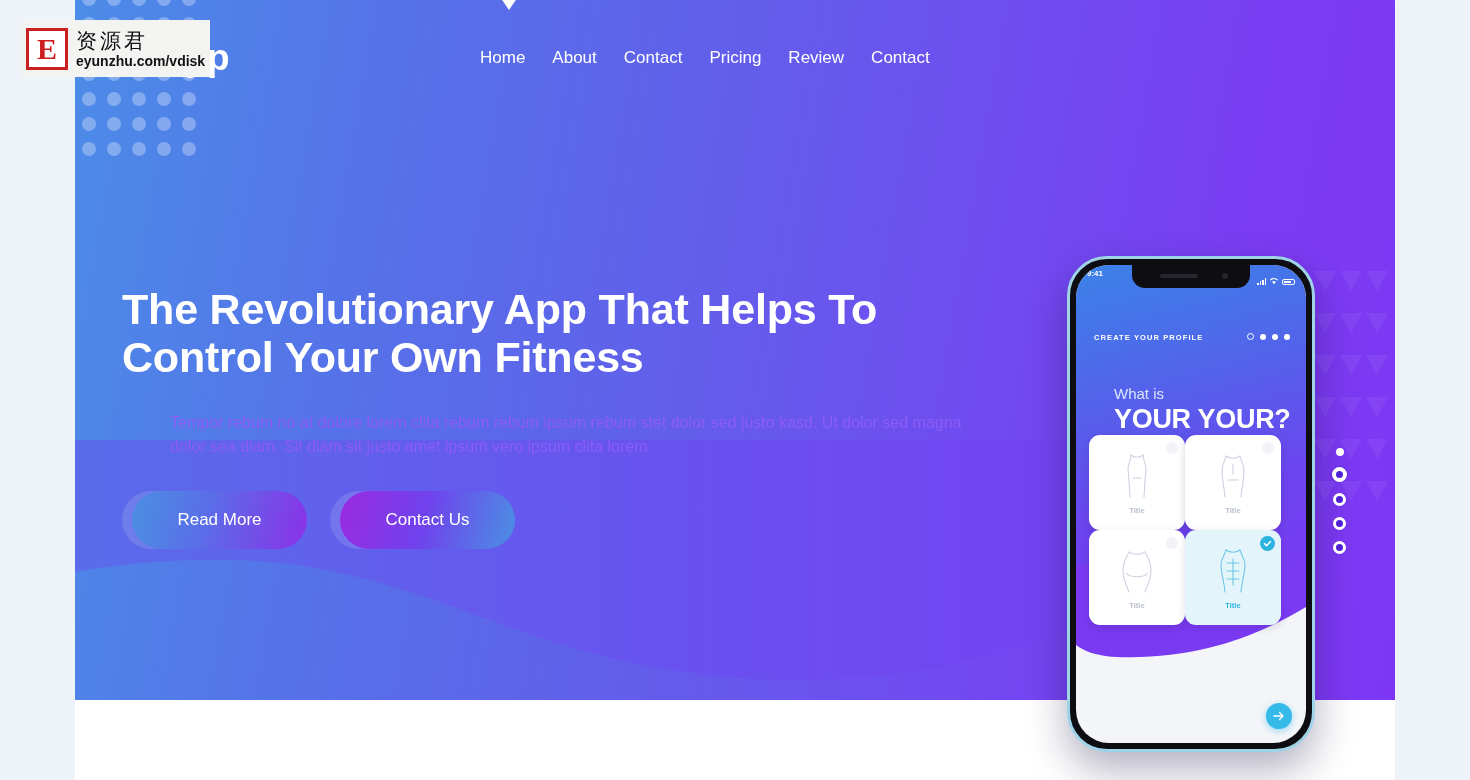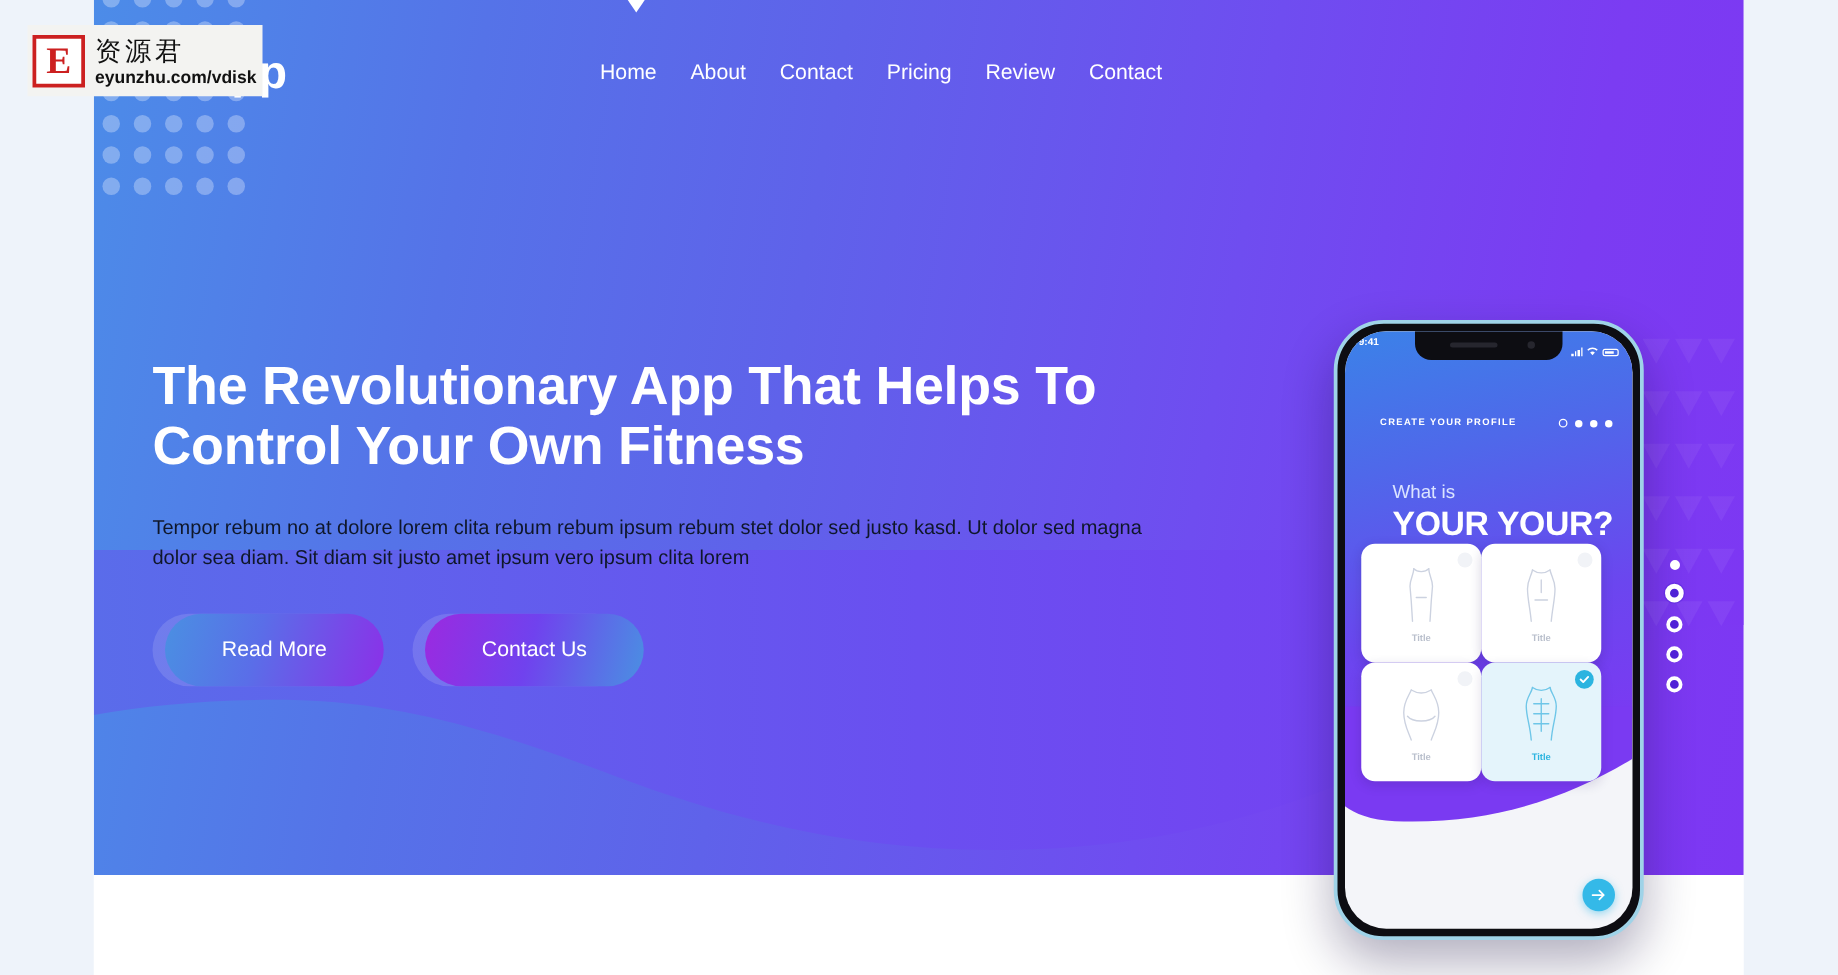--- a/index.html
+++ b/index.html
@@ -168,23 +168,24 @@
     font-size: 43px;
     font-weight: bold;
     color: #ffffff;
     line-height: 48px;
     letter-spacing: -0.2px;
     margin-top: 37px;
   }
   #hero-paragraph {
     margin-top: 30px;
     font-size: 16px;
-    color: #0f172a;
+    color: #8b5cf6;
     line-height: 24px;
     width: 805px;
+    margin-left: 48px;
   }
 
   #hero-buttons {
     margin-top: 32px;
     display: flex;
     gap: 23px;
   }
   .cta-wrap {
     position: relative;
     width: 185px;
@@ -322,25 +323,25 @@
   }
   .battery::after {
     content: "";
     position: absolute;
     left: 1px; top: 1px; bottom: 1px; right: 3px;
     background: #fff;
   }
 
   #phone-header-row {
     position: absolute;
-    left: 28px; right: 16px;
+    left: 18px; right: 16px;
     top: 68px;
     display: flex;
     justify-content: space-between;
-    align-items: flex-end;
+    align-items: flex-start;
   }
   #create-profile-label {
     color: #ffffff;
     font-size: 7.5px;
     font-weight: bold;
     letter-spacing: 1.1px;
   }
   #step-dots { display: flex; gap: 6px; align-items: center; }
   #step-dots .sdot {
     width: 6px; height: 6px;

